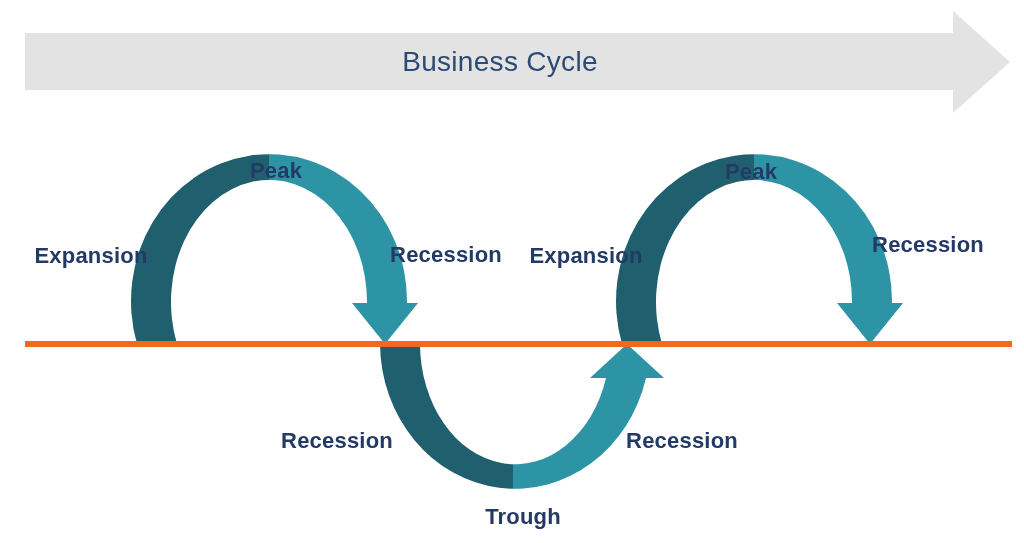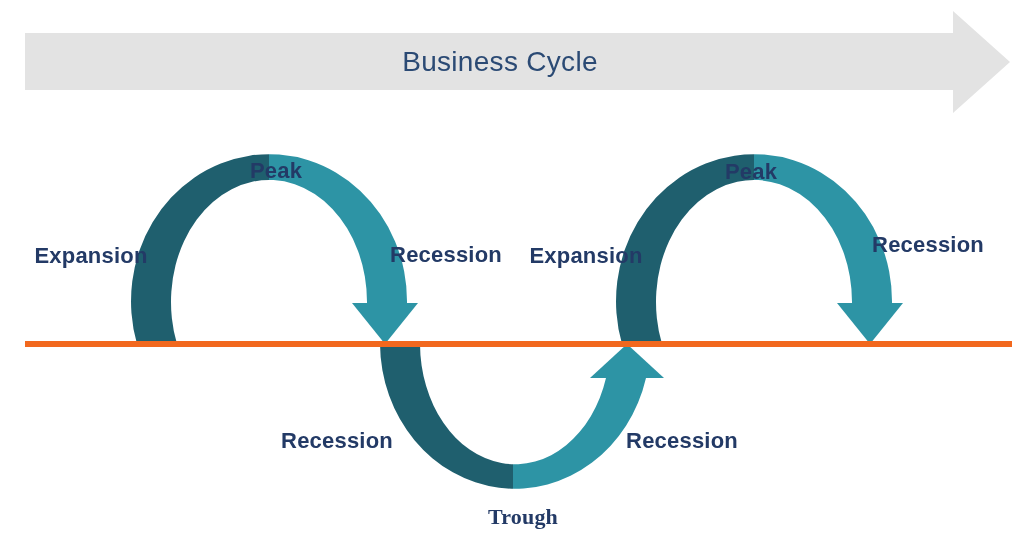--- a/index.html
+++ b/index.html
@@ -35,21 +35,21 @@
     font-weight:400;
     font-size:28px;
     letter-spacing:0.3px;
   }
   
   .pos-title      {left:500px;top:62px;}
   .pos-expansion1 {left:91px; top:256px;}
   .pos-peak1      {left:276px;top:171px;}
   .pos-recession1 {left:446px;top:255px;}
   .pos-depression {left:337px;top:441px;}
-  .pos-trough     {left:523px;top:517px;font-family:Liberation Serif, serif;}
+  .pos-trough     {left:523px;top:517px;}
   .pos-recovery   {left:682px;top:441px;}
   .pos-expansion2 {left:586px;top:256px;}
   .pos-peak2      {left:751px;top:172px;}
   .pos-recession2 {left:928px;top:245px;}
 </style>
 </head>
 <body>
 
 <div class="stage">
 

